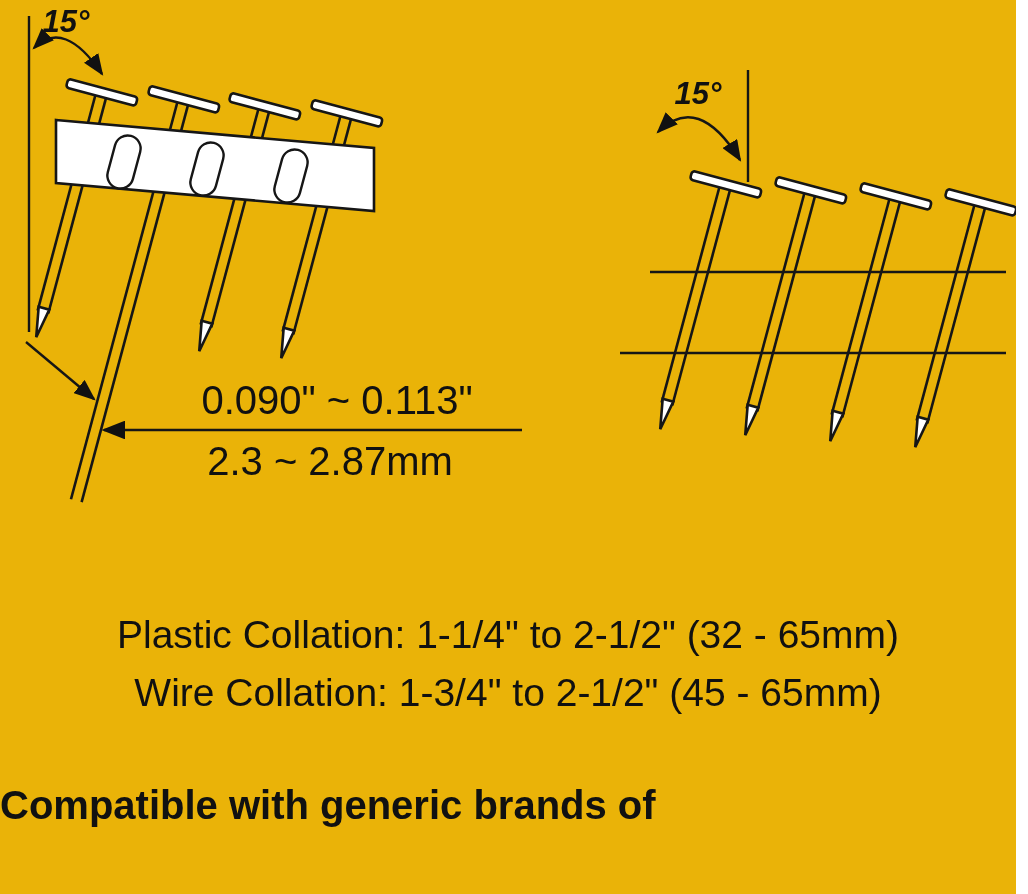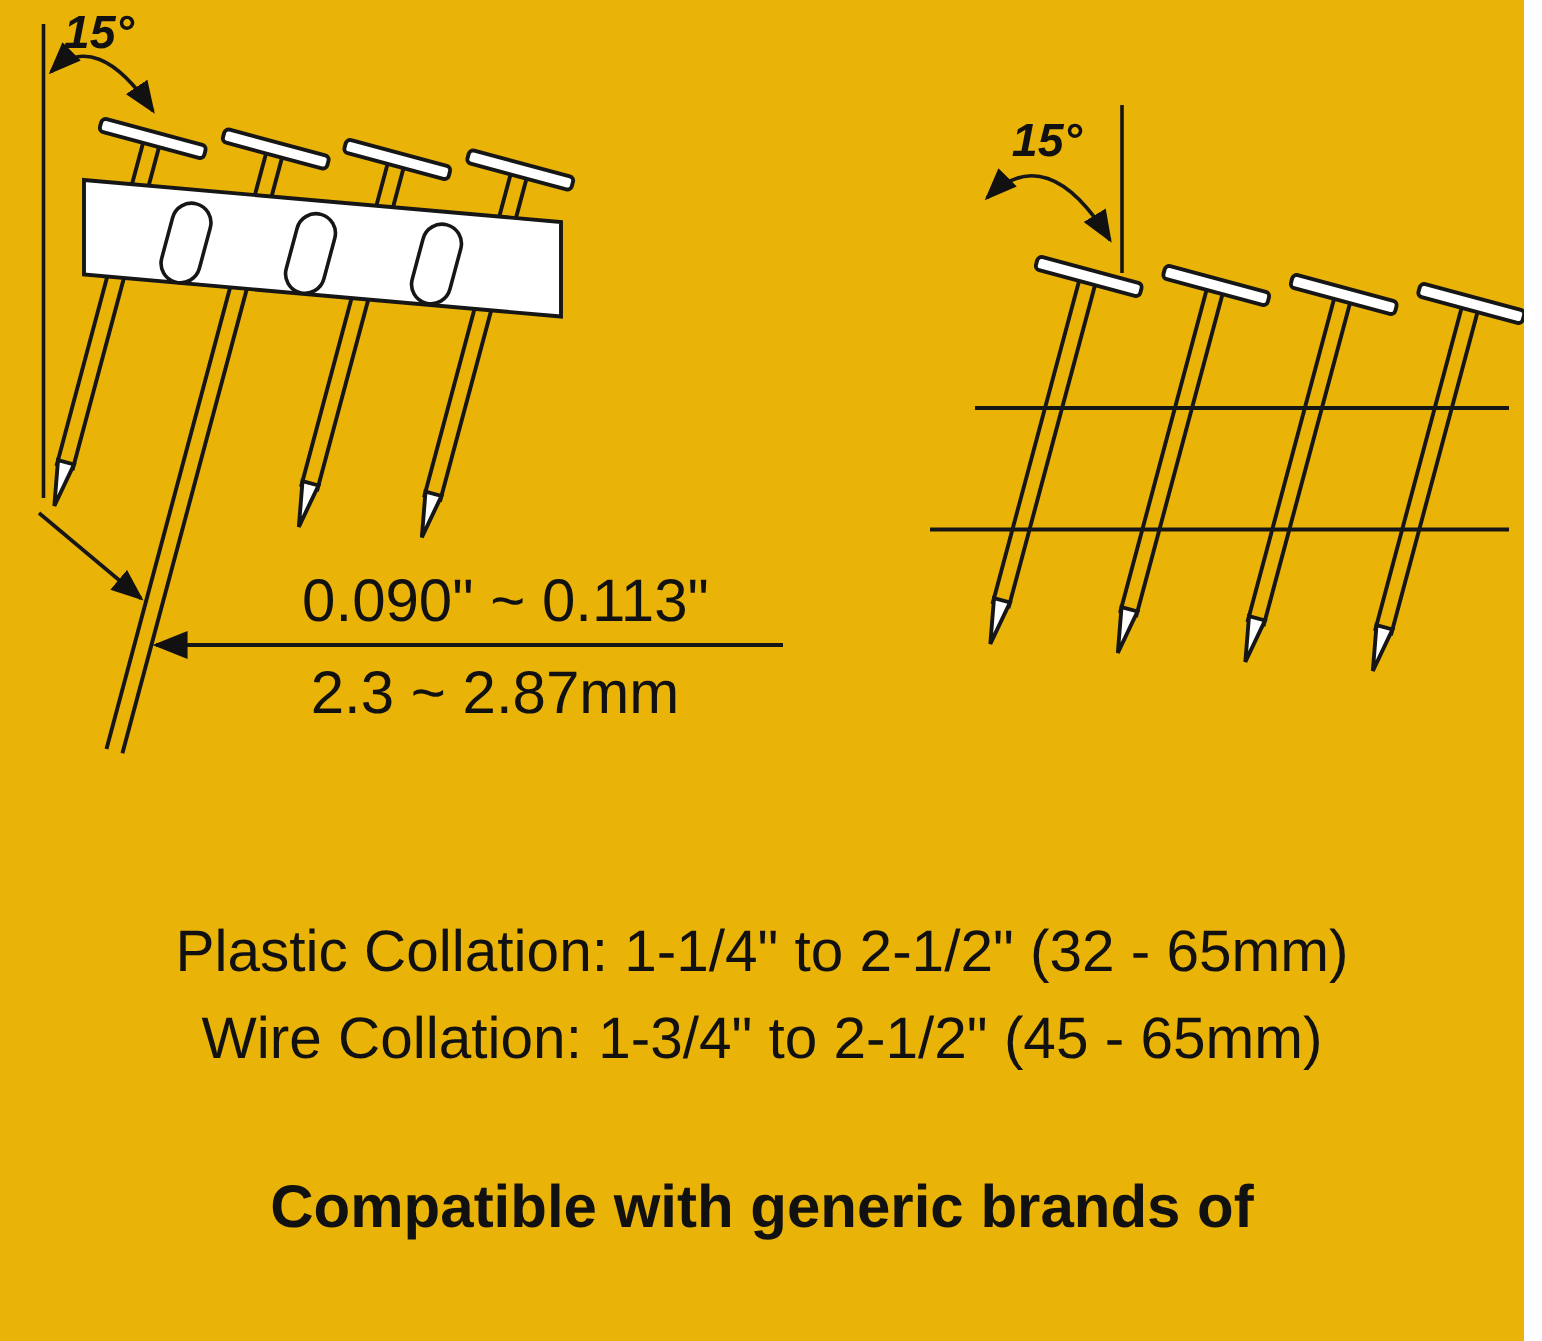--- a/index.html
+++ b/index.html
@@ -25,21 +25,20 @@
   .dim-label { font-size: 40px; }
   .specs {
     position: absolute; left: 0; top: 606px; width: 100%;
     text-align: center;
     font-size: 39px;
     line-height: 58px;
     color: #111111;
   }
   .compat {
     position: absolute; left: 0; top: 776px; width: 100%;
-    text-align: center;
     font-size: 40px;
     font-weight: bold;
     line-height: 59px;
     color: #111111;
   }
 </style>
 </head>
 <body>
 
 <div class="canvas">

